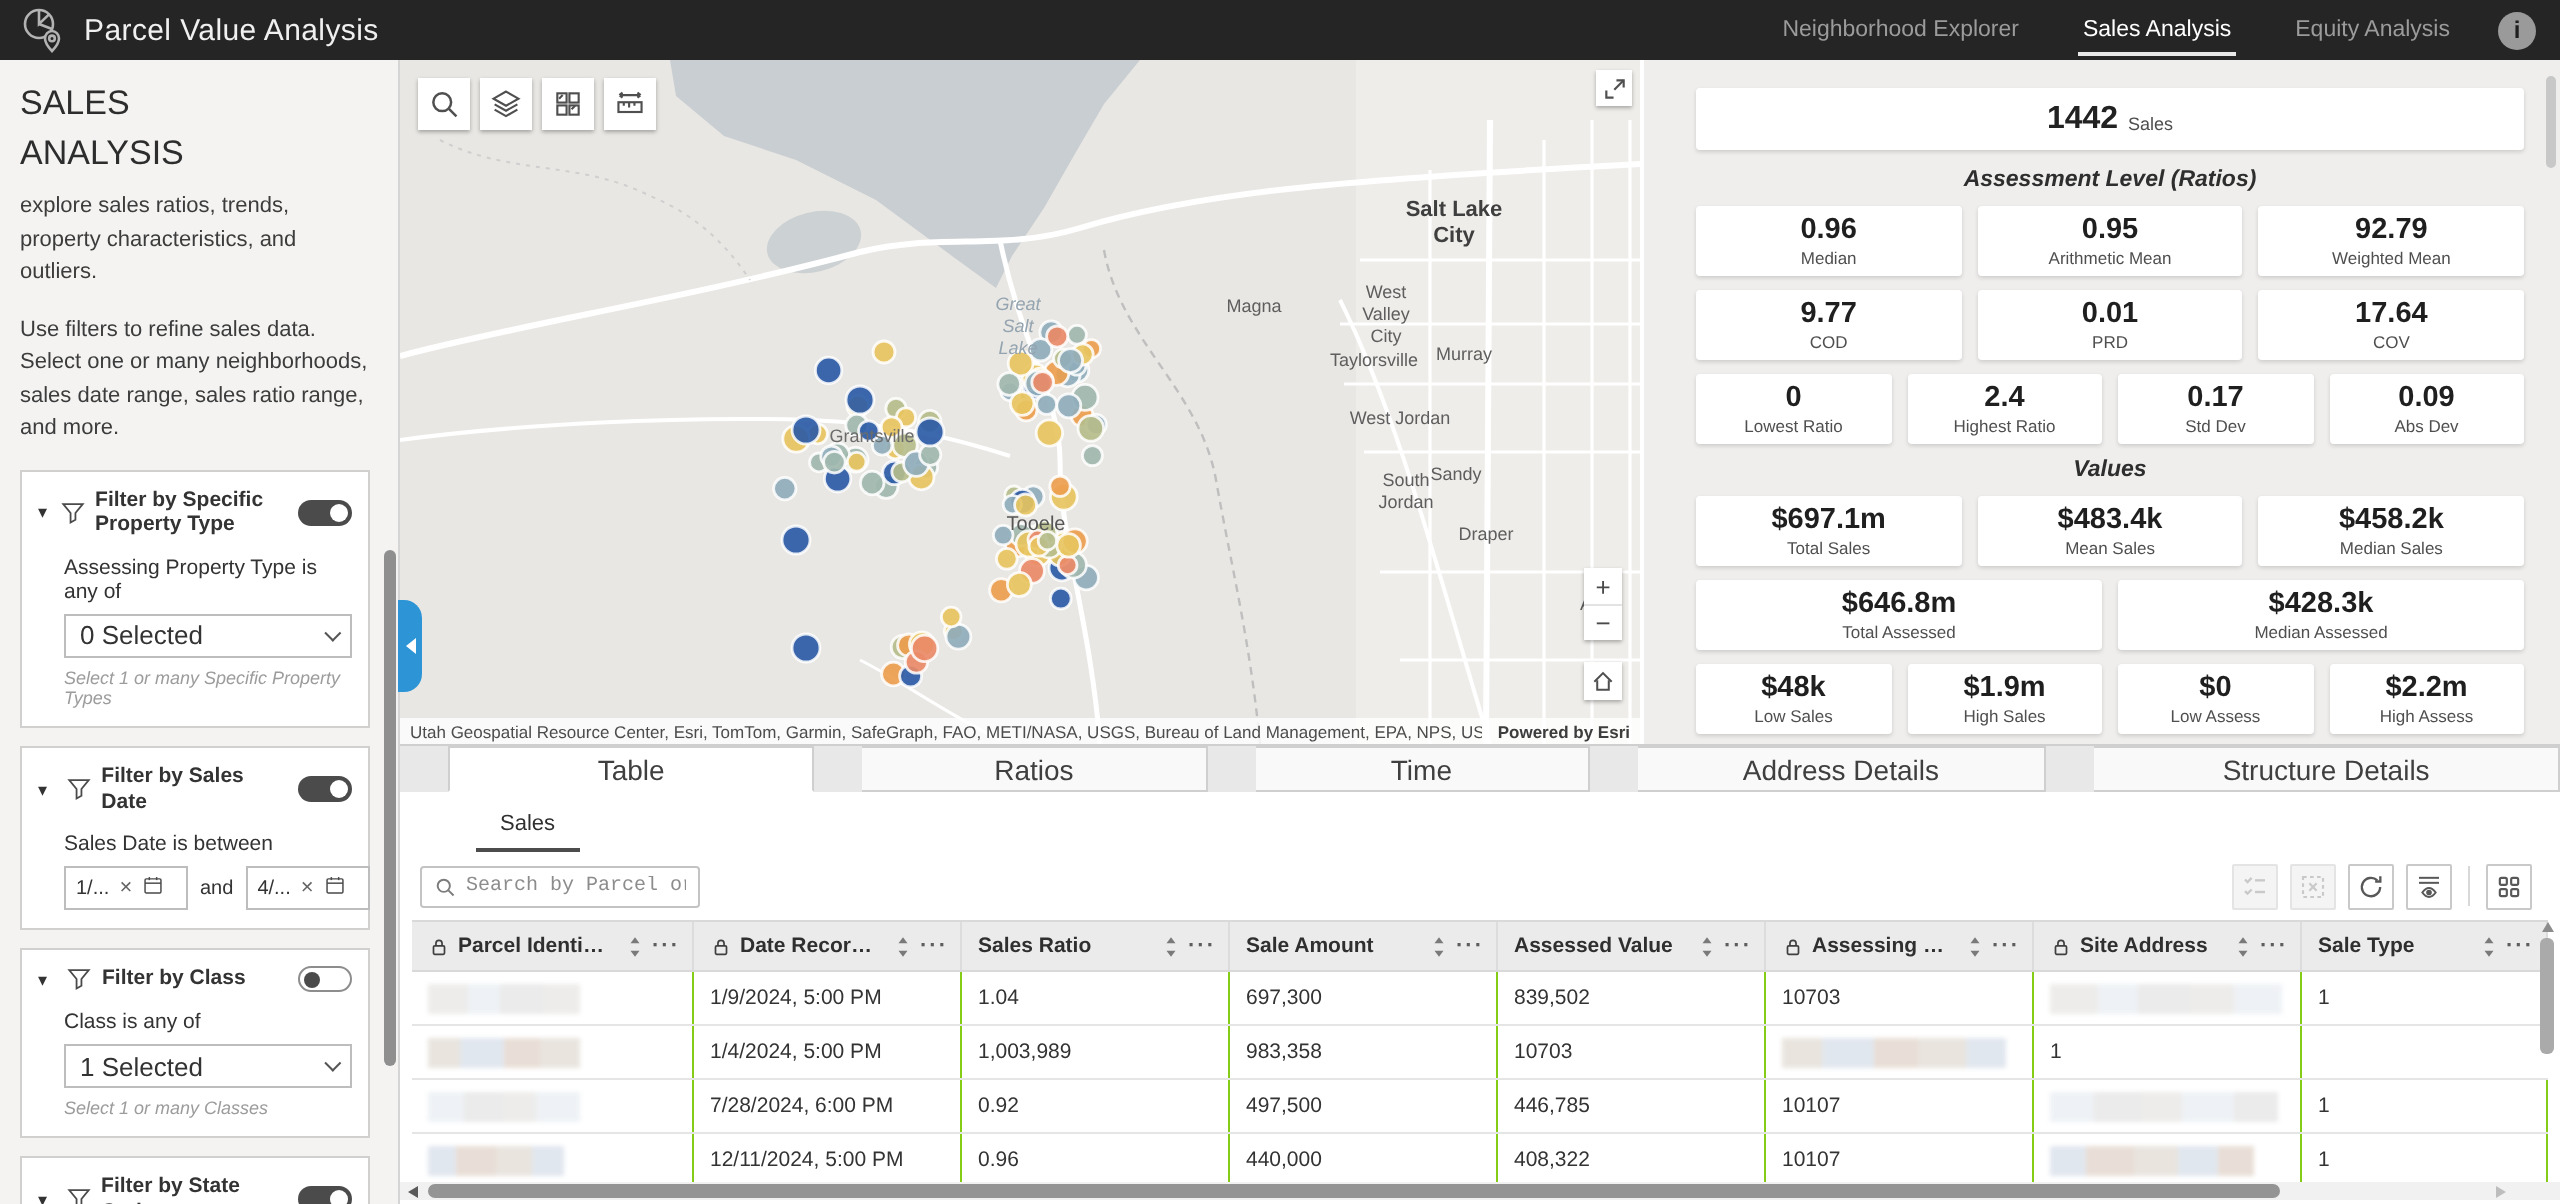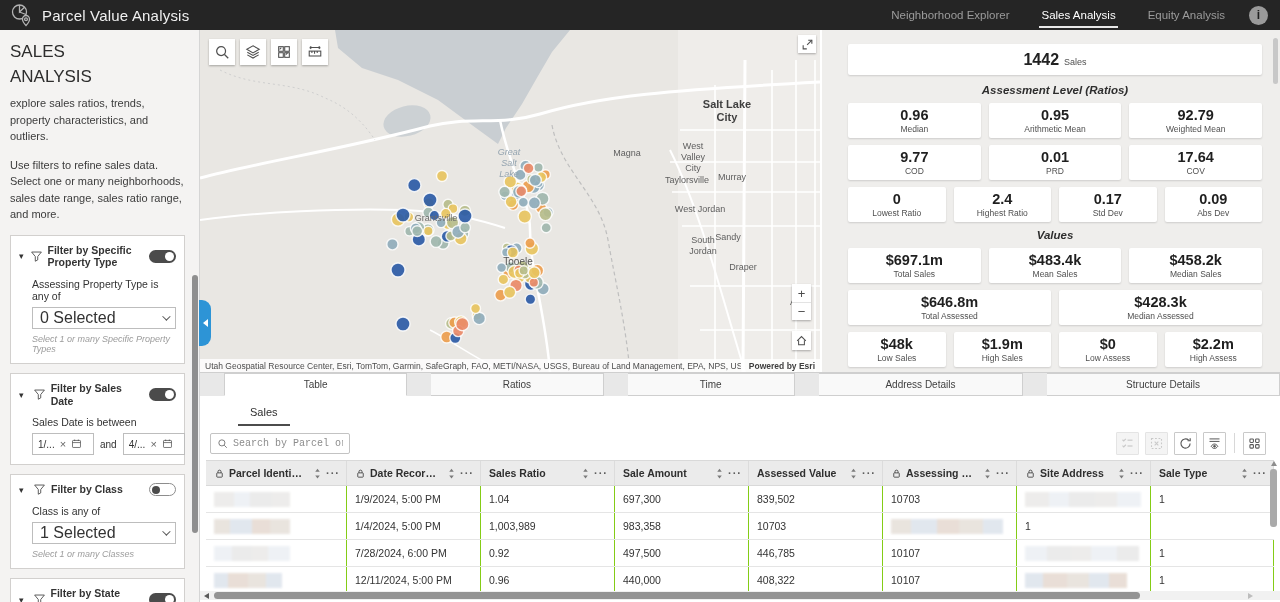--- a/index.html
+++ b/index.html
@@ -26,21 +26,21 @@
   .ficon svg { width:13px; height:13px; display:block; }
   .flabel { font-size:10.5px; font-weight:bold; color:#333; flex:1 1 auto; line-height:1.2; }
   .toggle { width:27px; height:13px; border-radius:8px; position:relative; flex:0 0 auto; cursor:pointer; }
   .toggle.on { background:#4b4b4b; }
   .toggle.on .knob { position:absolute; right:2px; top:2px; width:9px; height:9px; border-radius:50%; background:#fff; }
   .toggle.off { background:#fff; border:1px solid #8d8d8d; }
   .toggle.off .knob { position:absolute; left:2px; top:1.5px; width:8px; height:8px; border-radius:50%; background:#4b4b4b; }
   .fbody { padding-left:13px; margin-top:9px; }
   .ffield { font-size:10.5px; color:#333; margin-bottom:5px; }
   .fselect { border:1px solid #bdbdbd; background:#fff; height:22px; display:flex; align-items:center; padding:0 7px; cursor:pointer; }
-  .fselect .val { font-size:16px; color:#333; flex:1; }
+  .fselect .val { font-size:13px; color:#333; flex:1; }
   .chev { width:6px; height:6px; border-right:1.4px solid #555; border-bottom:1.4px solid #555; transform:rotate(45deg) translateY(-2px); }
   .fhint { font-size:9px; font-style:italic; color:#9c9c9c; margin-top:5px; }
   .dates { display:flex; align-items:center; gap:6px; }
   .dinput { border:1px solid #bdbdbd; background:#fff; height:22px; display:flex; align-items:center; gap:5px; padding:0 5px; flex:0 0 62px; cursor:text; }
   .dinput .dval { font-size:10px; color:#333; }
   .dinput .dx { font-size:11px; color:#666; cursor:pointer; line-height:1; }
   .dinput svg { width:11px; height:11px; }
   .and { font-size:10px; color:#333; }
   .sb-scroll { position:absolute; left:192px; top:275px; width:6px; height:258px; background:#8f8f8f; border-radius:3px; }
 
@@ -71,21 +71,21 @@
   .stat-heading { text-align:center; font-size:11.5px; font-weight:bold; font-style:italic; color:#2e2e2e; margin:2px 0 7px; }
   .stat-row { display:flex; gap:8px; margin-bottom:7px; }
   .stat-card { flex:1; background:#fff; border-radius:2px; box-shadow:0 1px 2px rgba(0,0,0,.14); height:35px; display:flex; flex-direction:column; align-items:center; justify-content:center; }
   .stat-card .sv { font-size:14.5px; font-weight:bold; color:#1f1f1f; line-height:1.15; }
   .stat-card .sl { font-size:8.5px; color:#4f4f4f; }
   .stats-scroll { position:absolute; right:2px; top:8px; width:5px; height:46px; background:#c8c8c8; border-radius:3px; }
 
   
   .bottom { position:absolute; left:200px; top:372px; width:1080px; height:230px; background:#fff; }
   .tabstrip { display:flex; height:24px; background:#e8e8e8; border-top:1px solid #cfcfcf; }
-  .btab { border:1px solid #cfcfcf; border-left-width:0; background:#f9f9f9; font-size:10px; color:#3f3f3f; display:flex; align-items:center; justify-content:center; cursor:pointer;margin-left:24px; }
+  .btab { border:1px solid #cfcfcf; border-left-width:0; background:#f9f9f9; font-size:14px; color:#3f3f3f; display:flex; align-items:center; justify-content:center; cursor:pointer;margin-left:24px; }
   .btab:first-child { border-left-width:1px; }
   .btab.active { background:#fff; border-bottom-color:#fff; }
   .subtab-row { height:30px; display:flex; align-items:flex-end; padding-left:38px; }
   .subtab { font-size:11px; color:#2f2f2f; padding:0 12px 6px; border-bottom:2px solid #4c4c4c; cursor:pointer; }
   .toolbar { height:34px; display:flex; align-items:center; padding:0 14px 0 10px; }
   .searchbox { width:140px; height:21px; border:1px solid #c3c3c3; border-radius:2px; display:flex; align-items:center; padding:0 6px; gap:5px; background:#fff; }
   .searchbox svg { width:11px; height:11px; color:#7c7c7c; flex:0 0 auto; }
   .searchbox input { border:none; outline:none; width:100%; font-size:10px; color:#333; font-family:Liberation Mono, monospace; background:transparent;text-align:right; }
   .searchbox input::placeholder { color:#8c8c8c; }
   .tb-icons { margin-left:auto; display:flex; align-items:center; gap:6px; }

